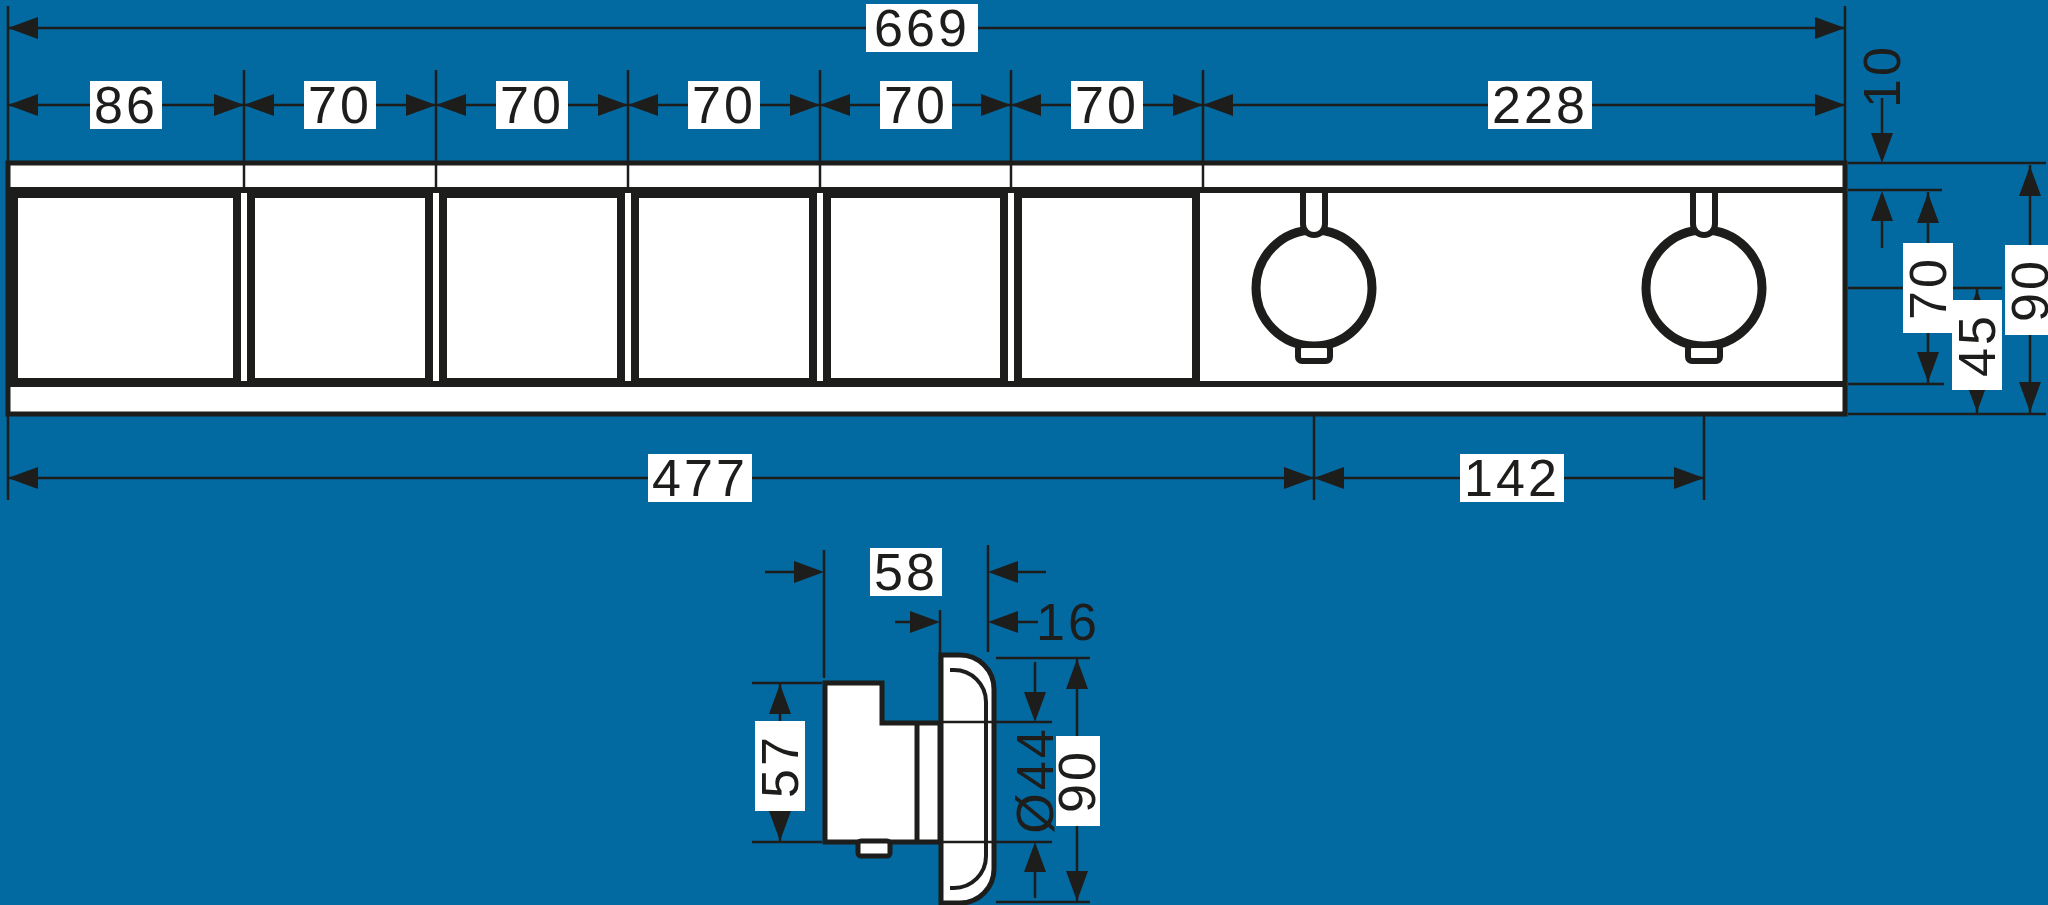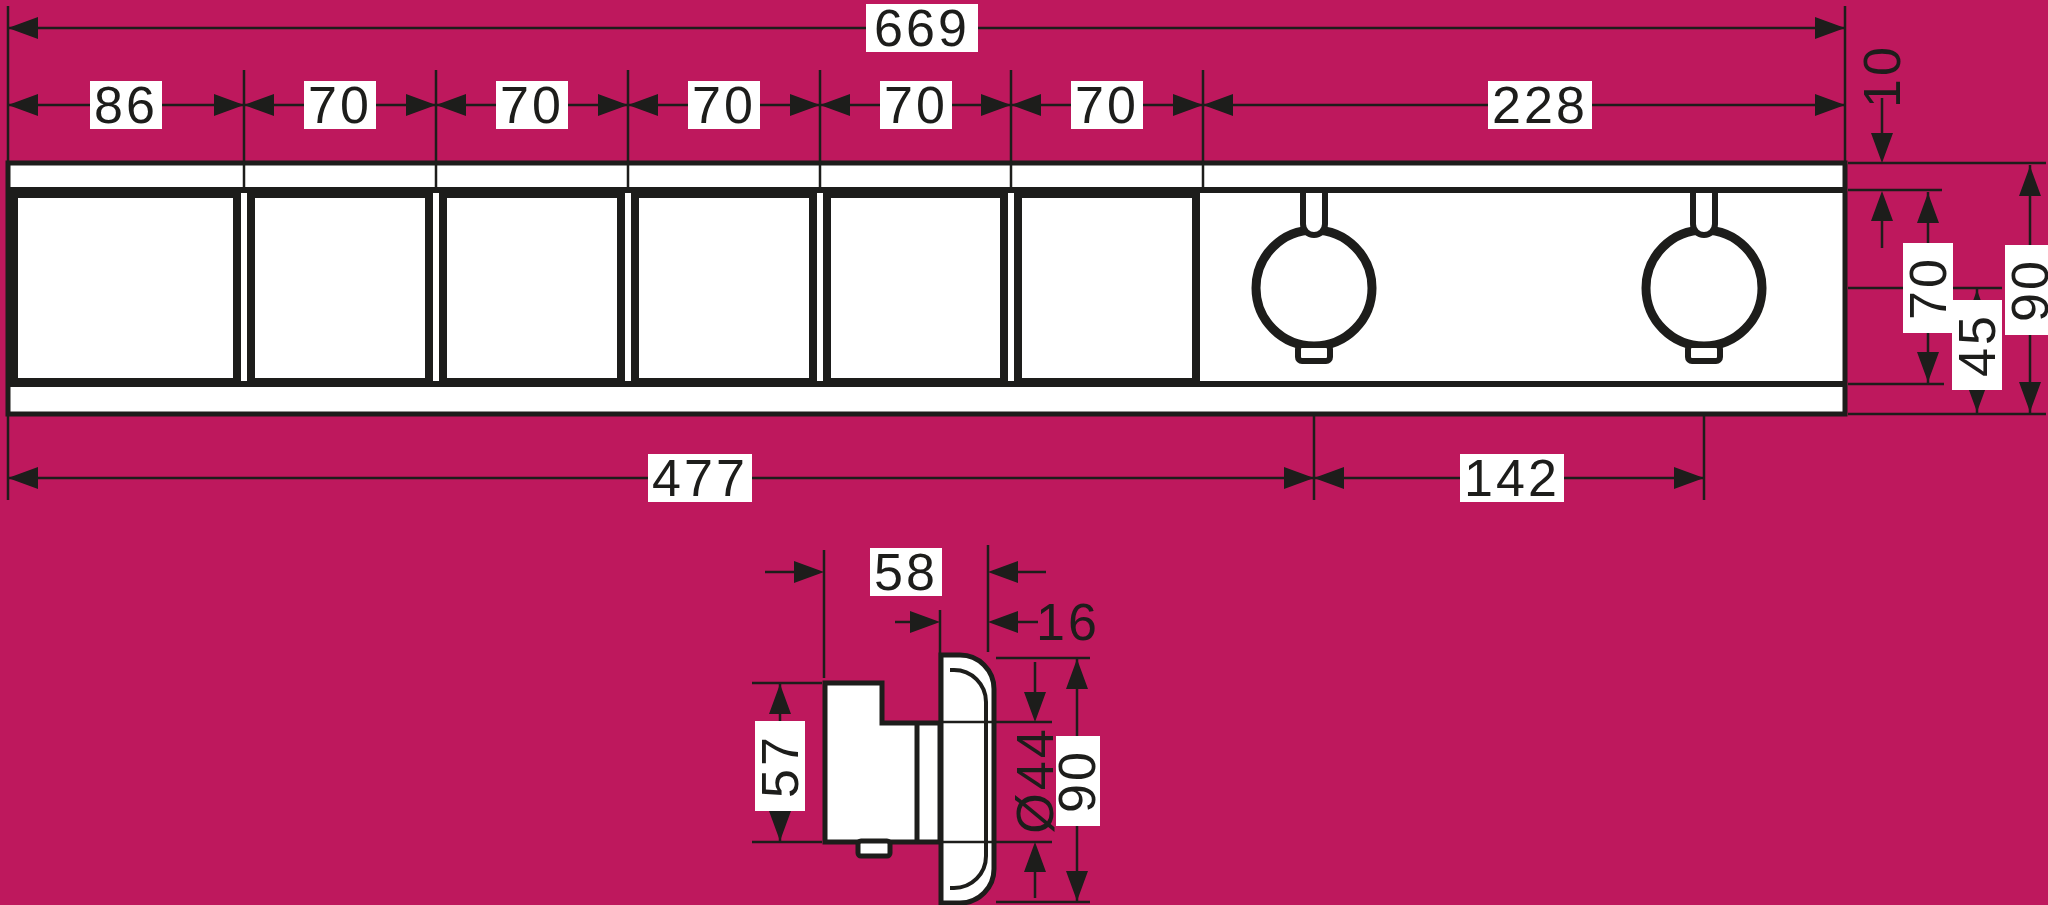--- a/index.html
+++ b/index.html
@@ -1,16 +1,16 @@
 <!DOCTYPE html>
 <html><head>
 <meta charset="utf-8">
 <style>
   html,body{margin:0;padding:0;background:#ffffff;}
-  .stage{width:2048px;height:905px;background:#be185d;position:relative;overflow:hidden;}
+  .stage{width:2048px;height:905px;background:#0369a1;position:relative;overflow:hidden;}
   svg{display:block;}
   text{font-family:"Liberation Sans", sans-serif;fill:#1d1d1b;font-size:52px;letter-spacing:3px;}
 </style>
 </head>
 <body>
 
 <div class="stage">
 <svg width="2048" height="905" viewBox="0 0 2048 905">
 
   <g>

